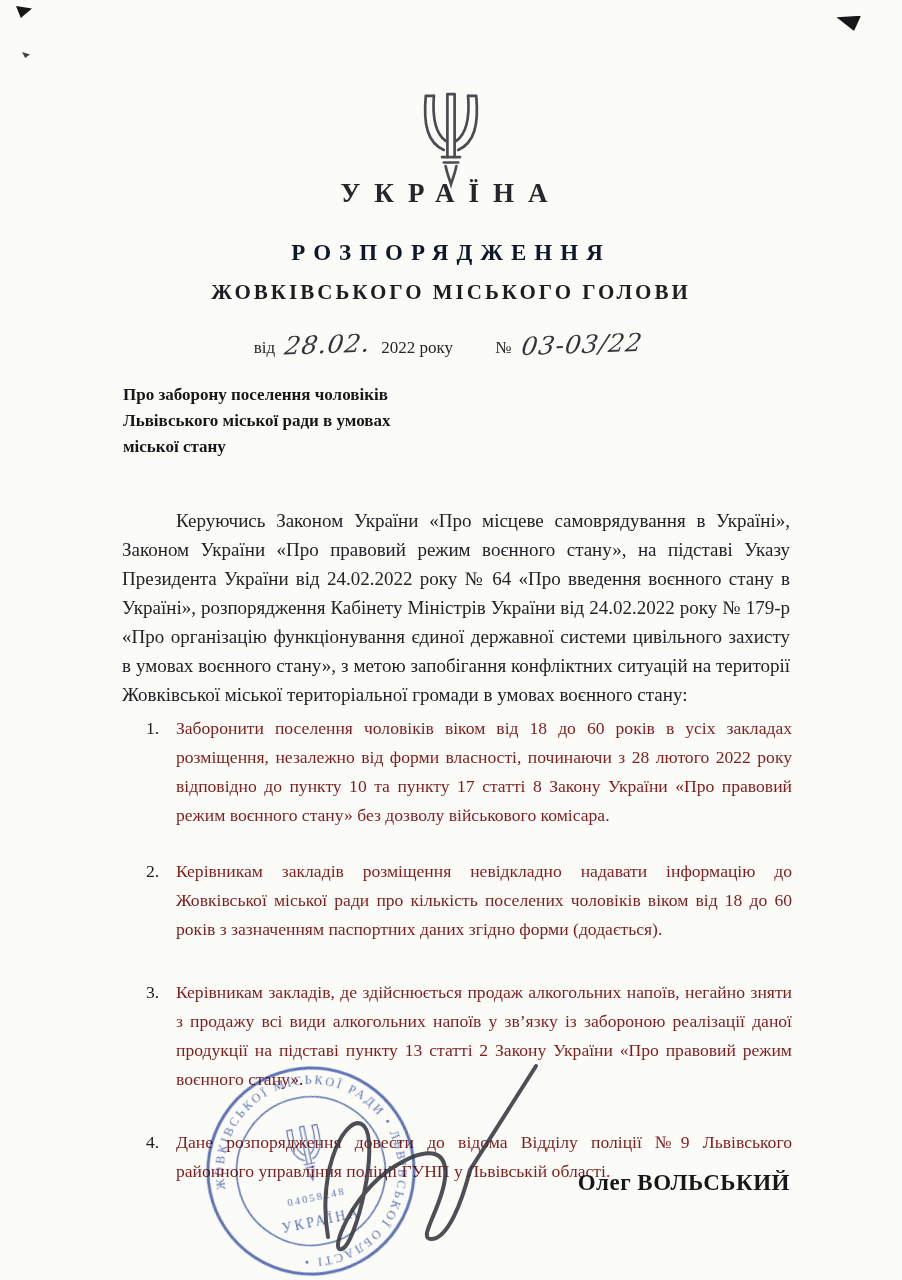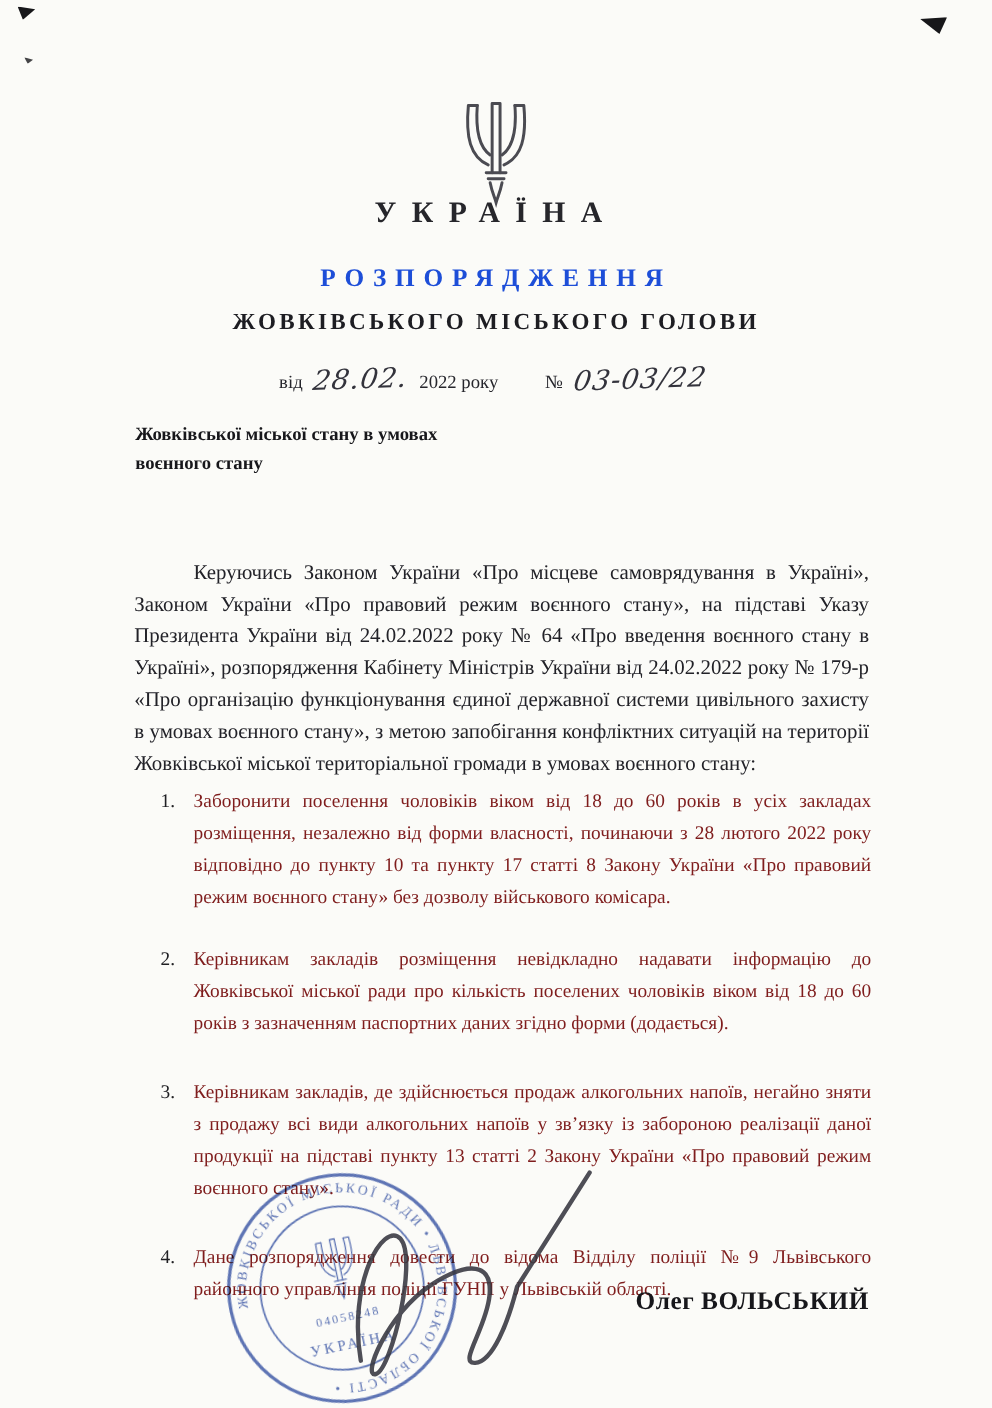--- a/index.html
+++ b/index.html
@@ -13,21 +13,21 @@
   
   .artifact{position:absolute;background:#17171a;}
   .artifact.tl{left:16px;top:6px;width:16px;height:12px;clip-path:polygon(0 0,100% 20%,30% 100%);}
   .artifact.tr{left:836px;top:14px;width:24px;height:16px;clip-path:polygon(0 30%,100% 0,80% 100%);transform:rotate(8deg);}
   .artifact.l2{left:22px;top:52px;width:8px;height:6px;clip-path:polygon(0 0,100% 40%,40% 100%);opacity:.8;}
 
   .emblem{position:absolute;left:50%;top:90px;transform:translateX(-50%);}
   .country{position:absolute;left:0;right:0;top:178px;text-align:center;
     font-size:27px;font-weight:600;letter-spacing:14px;color:#26262b;}
   .title1{position:absolute;left:0;right:0;top:240px;text-align:center;
-    font-size:23px;font-weight:700;letter-spacing:8px;color:#1d4ed8;}
+    font-size:23px;font-weight:700;letter-spacing:8px;color:#0f172a;}
   .title2{position:absolute;left:0;right:0;top:280px;text-align:center;
     font-size:21px;font-weight:700;letter-spacing:3px;color:#1d1d22;}
 
   .dateline{position:absolute;left:0;right:0;top:330px;text-align:center;font-size:17px;color:#26262c;}
   .dateline .plain{vertical-align:baseline;}
   .hw{
     font-family:"DejaVu Serif",serif;font-style:italic;font-weight:500;
     font-size:25px;color:#33333c;display:inline-block;transform:skewX(-10deg) rotate(-2deg);
     letter-spacing:1px;margin:0 6px;
   }
@@ -81,22 +81,23 @@
   <div class="dateline">
     <span class="plain">від</span>
     <span class="hw">28.02.</span>
     <span class="plain">2022 року</span>
     <span class="numgap"></span>
     <span class="plain">№</span>
     <span class="hw">03-03/22</span>
   </div>
 
   <div class="subject">
-    <div>Жовківської міської стану в умовах</div>
-    <div>воєнного стану</div>
+    <div>Про заборону поселення чоловіків</div>
+    <div>Львівського міської ради в умовах</div>
+    <div>міської стану</div>
   </div>
 
   <div class="intro">Керуючись Законом України «Про місцеве самоврядування в Україні», Законом України «Про правовий режим воєнного стану», на підставі Указу Президента України від 24.02.2022 року № 64 «Про введення воєнного стану в Україні», розпорядження Кабінету Міністрів України від 24.02.2022 року № 179-р «Про організацію функціонування єдиної державної системи цивільного захисту в умовах воєнного стану», з метою запобігання конфліктних ситуацій на території Жовківської міської територіальної громади в умовах воєнного стану:</div>
 
   <div class="list">
     <div class="item">
       <div class="num">1.</div>
       <div class="txt">Заборонити поселення чоловіків віком від 18 до 60 років в усіх закладах розміщення, незалежно від форми власності, починаючи з 28 лютого 2022 року відповідно до пункту 10 та пункту 17 статті 8 Закону України «Про правовий режим воєнного стану» без дозволу військового комісара.</div>
     </div>
     <div class="item gap-lg">

